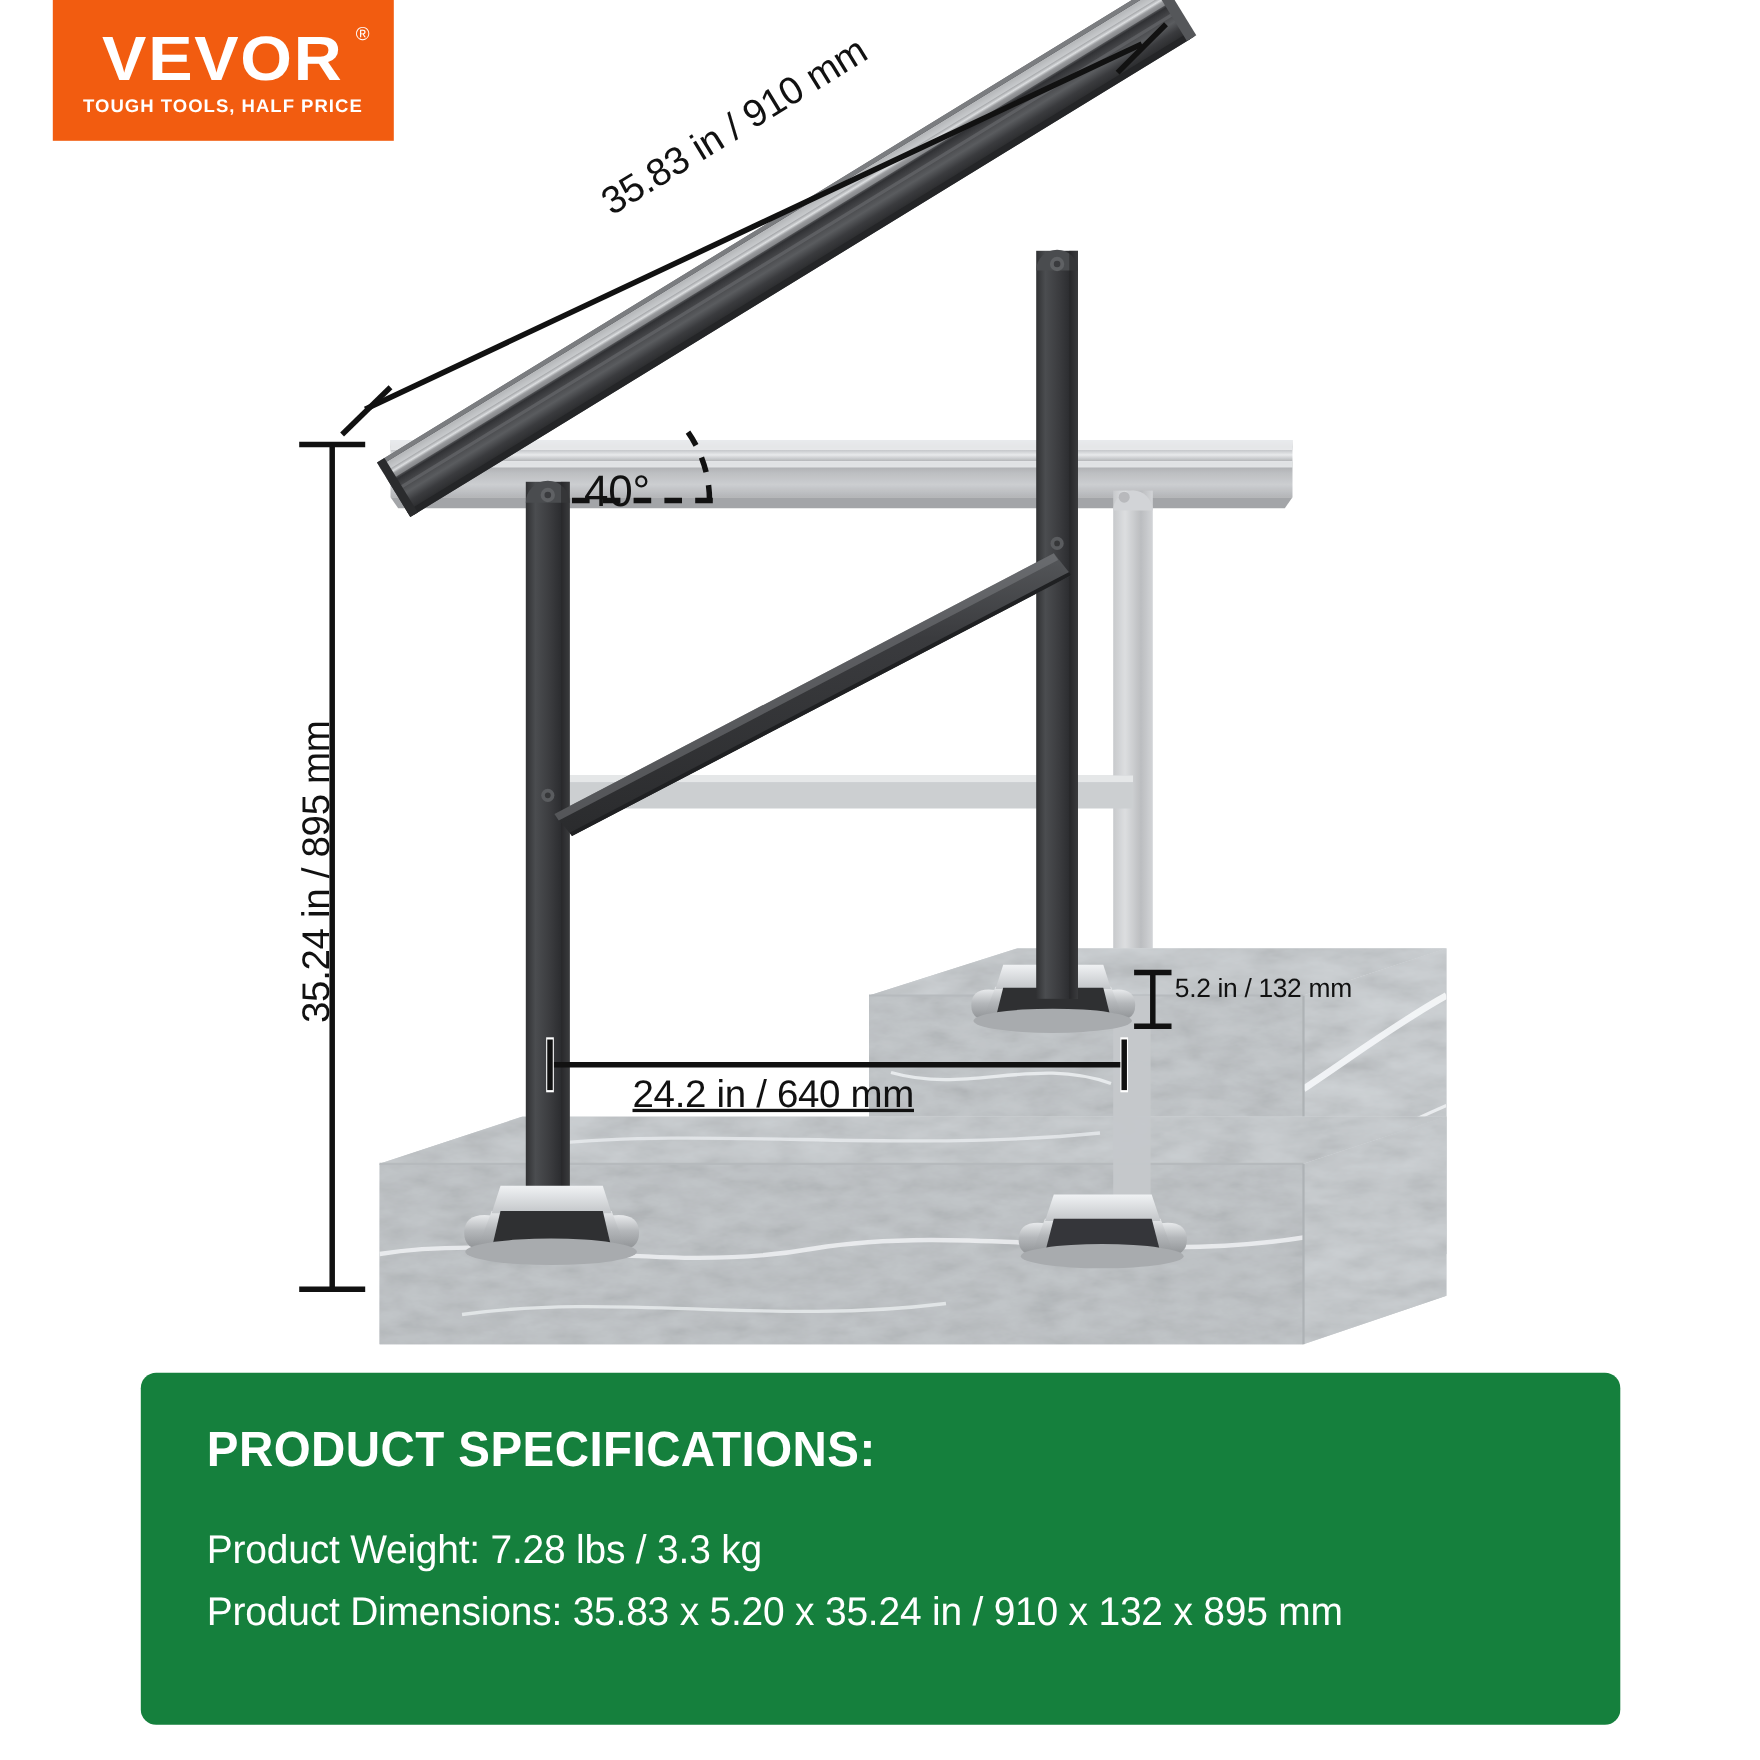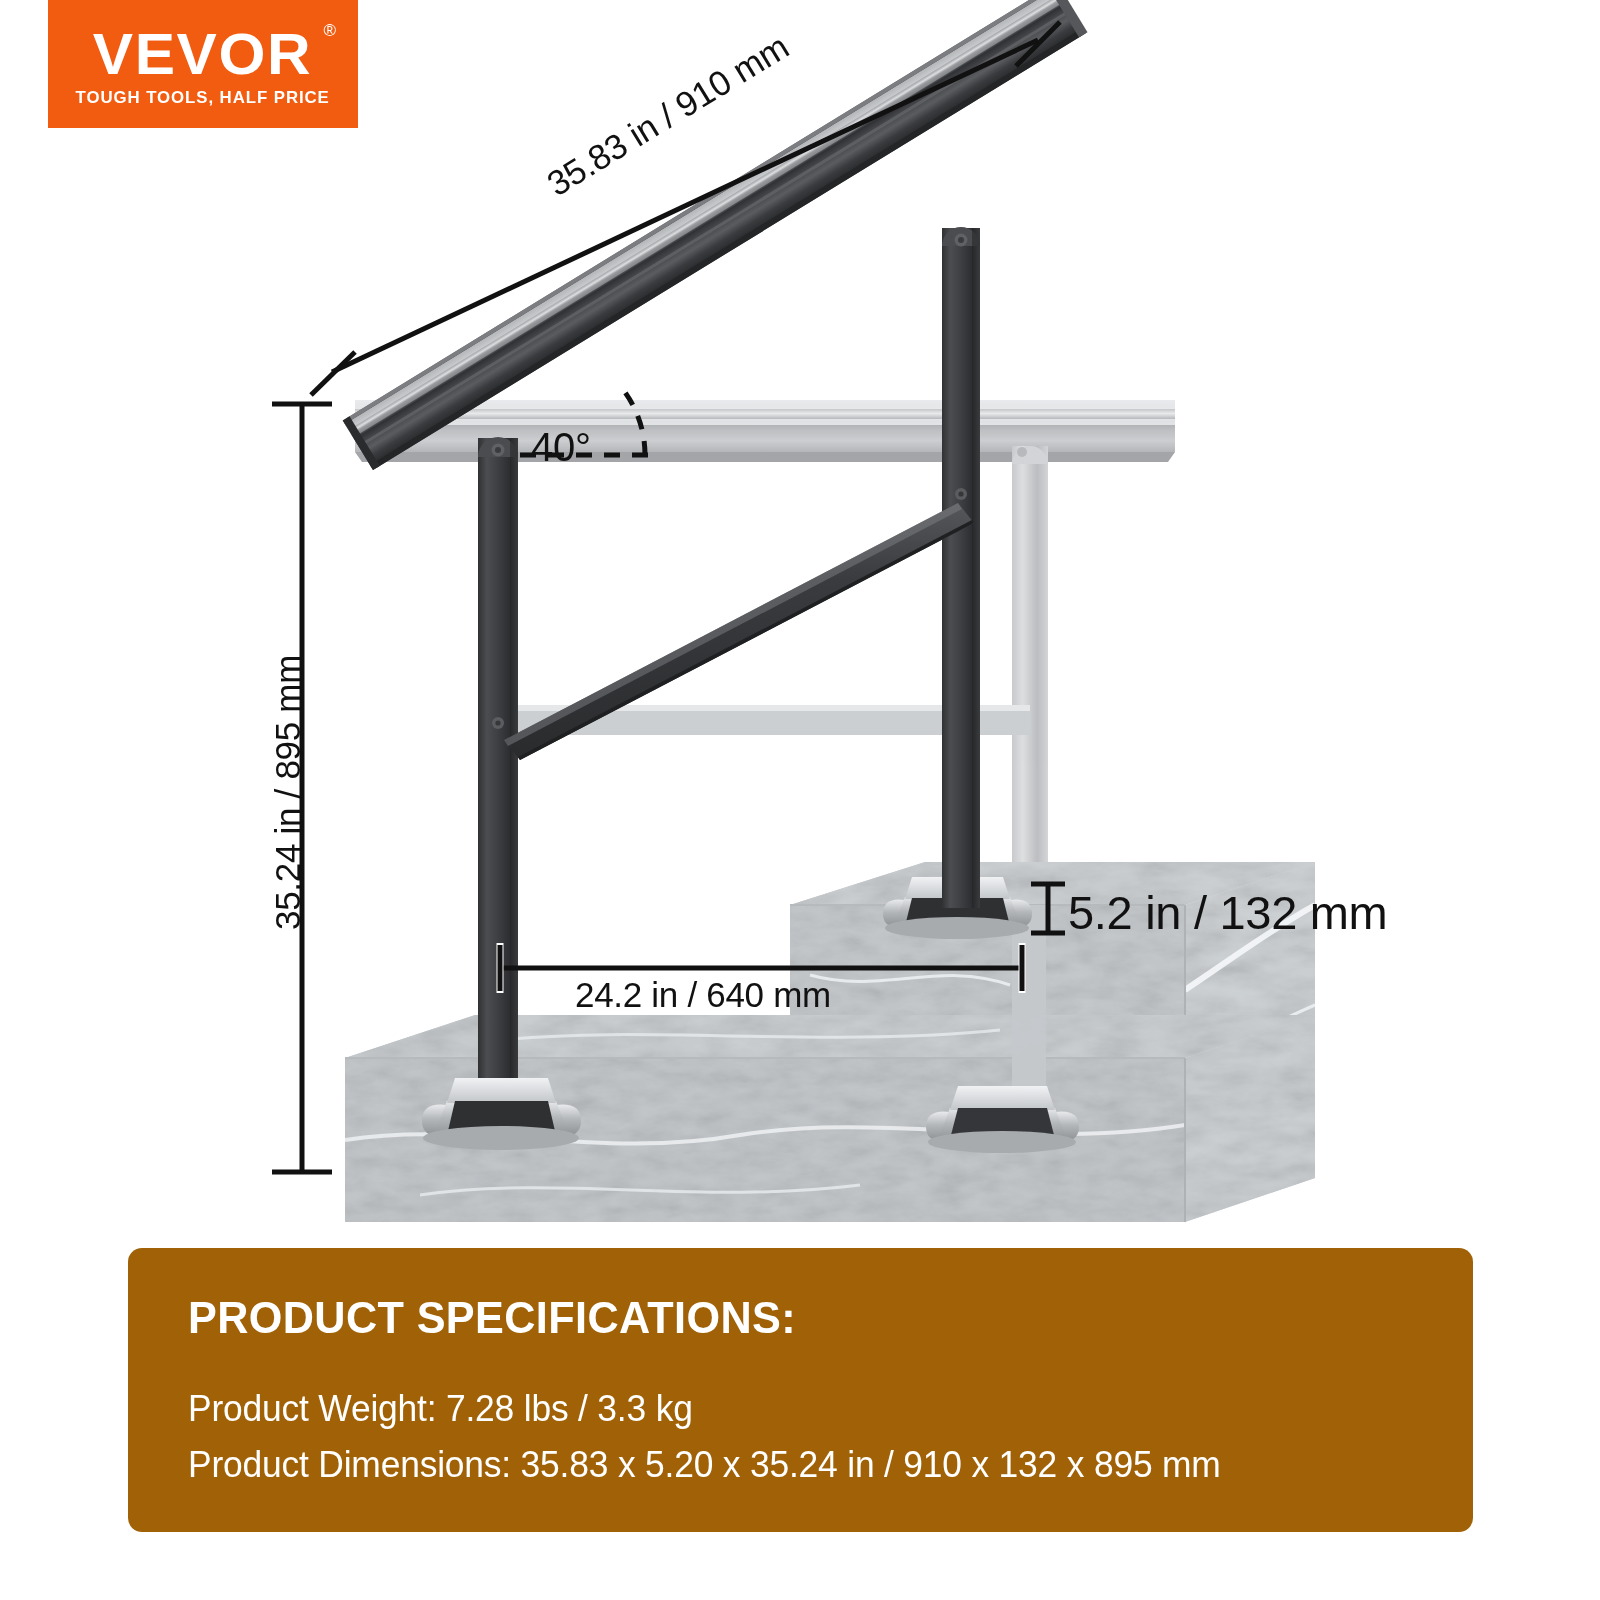--- a/index.html
+++ b/index.html
@@ -83,32 +83,33 @@
     transform-origin: left top;
     font-size: 35px;
   }
   #dim-angle {
     left: 531px; top: 425px;
     font-size: 40px;
   }
   #dim-width {
     left: 575px; top: 975px;
     font-size: 35px;
+    text-decoration: underline;
   }
   #dim-depth {
     left: 1068px; top: 885px;
-    font-size: 47px;
+    font-size: 24px;
   }
 
   
   #spec-panel {
     position: absolute;
     left: 128px; top: 1248px;
-    width: 1345px; height: 284px;
-    background: #a16207;
+    width: 1345px; height: 320px;
+    background: #15803d;
     border-radius: 14px;
     padding: 44px 0 0 60px;
   }
   #spec-title {
     color: #ffffff;
     font-size: 45px;
     font-weight: bold;
     letter-spacing: 0.4px;
     transform: scaleX(0.96);
     transform-origin: left center;

